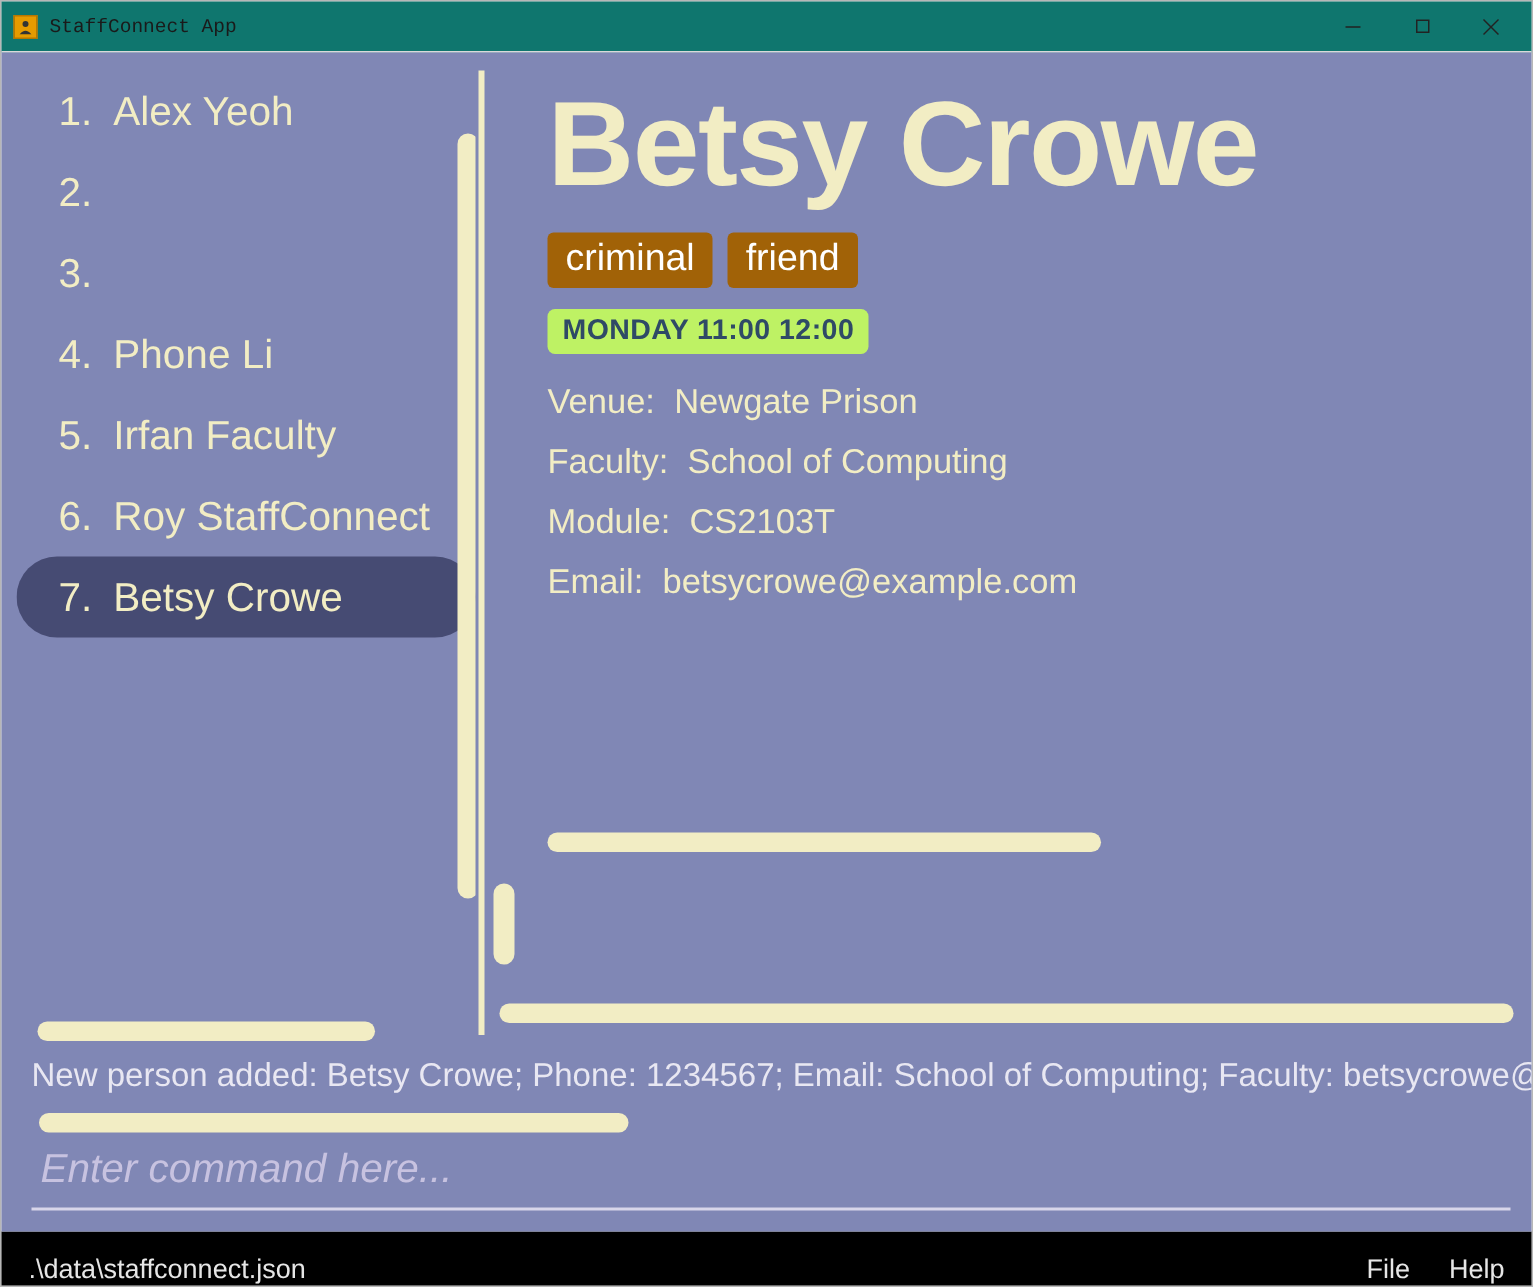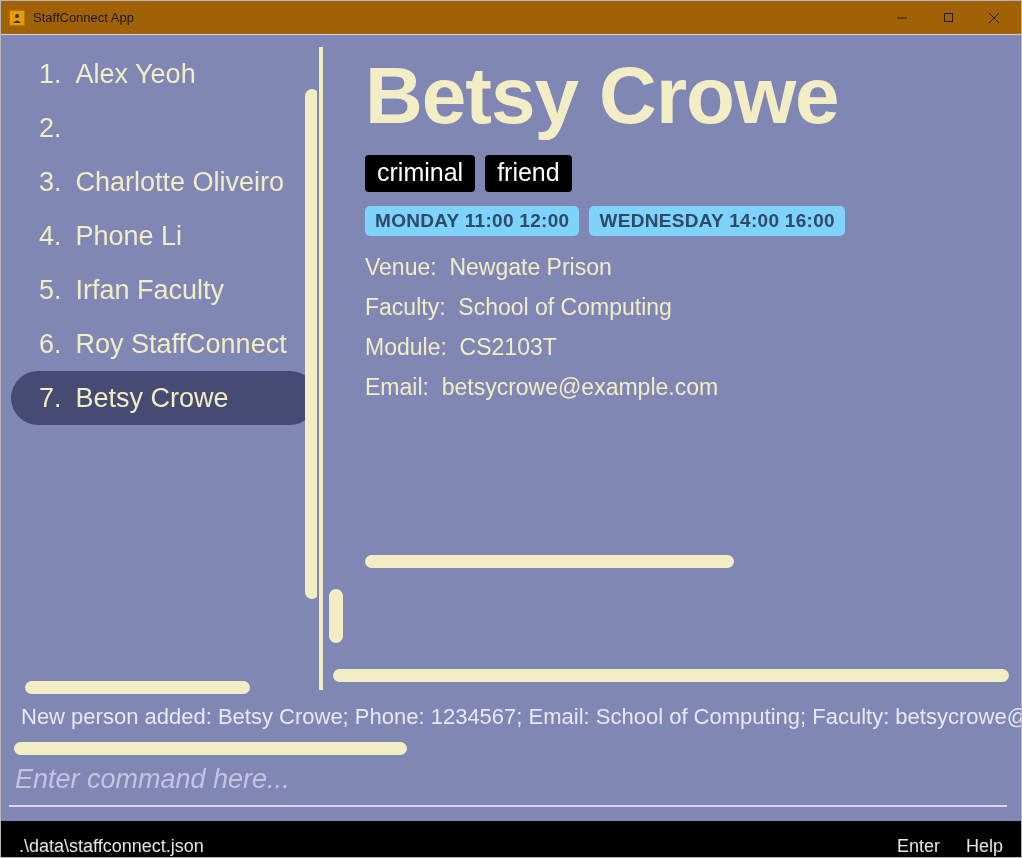--- a/index.html
+++ b/index.html
@@ -4,22 +4,22 @@
 <style>
   * { box-sizing: border-box; margin: 0; padding: 0; }
   html, body { width: 1022px; height: 858px; font-family: "Segoe UI", Arial, sans-serif; background:#fff; }
   .window {
     width: 1022px; height: 858px; display:flex; flex-direction:column;
     border:1px solid #b7b7b7; background:#fff;
   }
   
   .titlebar {
     height:34px; display:flex; align-items:center; justify-content:space-between;
-    padding:0 4px 0 8px; background:#a16207; border-bottom:1px solid #d9d9d9;
-    font-size:13px; color:#1a1a1a;
+    padding:0 4px 0 8px; background:#0f766e; border-bottom:1px solid #d9d9d9;
+    font-size:13px; color:#1a1a1a;font-family:Liberation Mono, monospace;
   }
   .titlebar-left { display:flex; align-items:center; gap:8px; }
   .app-icon { width:16px; height:16px; background:#e69b00; border:1px solid #b87700; display:flex;align-items:center;justify-content:center; font-size:10px; color:#222; }
   .win-controls { display:flex; }
   .win-btn { width:46px; height:32px; display:flex; align-items:center; justify-content:center; font-size:14px; color:#222; cursor:default; }
   .win-btn svg { stroke:#222; }
 
   
   .app-body {
     flex:1; background:#8087b5; position:relative; overflow:hidden;
@@ -55,26 +55,26 @@
   
   .detail {
     flex:1; position:relative; padding:0 0 0 42px; overflow:hidden;
   }
   .detail-name {
     font-size:80px; font-weight:700; color:#f2edc4; line-height:1.07;
     margin-top:6px; margin-bottom:16px; letter-spacing:-1px;
   }
   .tags { display:flex; gap:10px; margin-bottom:14px; }
   .tag {
-    background:#000000; color:#fff; font-size:25px; padding:3px 12px 5px 12px;
+    background:#a16207; color:#fff; font-size:25px; padding:3px 12px 5px 12px;
     border-radius:4px;
   }
   .slots { display:flex; gap:10px; margin-bottom:18px; }
   .slot {
-    background:#7dd3fc; color:#2f4a66; font-size:19px; font-weight:600;
+    background:#bef264; color:#2f4a66; font-size:19px; font-weight:600;
     padding:4px 10px; border-radius:5px; letter-spacing:.3px;
   }
   .field {
     font-size:23px; color:#f2edc4; margin-bottom:13px;
   }
   .vscroll-thumb-detail {
     position:absolute; left:6px; top:542px; width:14px; height:54px;
     background:#f2edc4; border-radius:8px;
   }
   .hscroll-thumb-detail-inner {
@@ -87,21 +87,21 @@
   }
 
   
   .status-msg {
     padding:4px 20px 0 20px; font-size:22px; color:#e8e7f2; white-space:nowrap;
     overflow:hidden;
   }
 
   
   .cmd-area {
-    padding:8px 14px 14px 8px; position:relative;
+    padding:8px 14px 14px 20px; position:relative;
   }
   .cmd-scroll-track {
     height:16px; background:transparent; position:relative; margin-bottom:6px;
   }
   .cmd-scroll-thumb {
     position:absolute; left:5px; top:4px; width:393px; height:13px;
     background:#f2edc4; border-radius:8px;
   }
   .cmd-input {
     width:100%; border:none; background:transparent; outline:none;
@@ -165,21 +165,20 @@
         <div id="sidebar-list">
             <div class="list-item">
               <span class="idx">1.</span>
               <span>Alex Yeoh</span>
             </div>
             <div class="list-item">
               <span class="idx">2.</span>
             </div>
             <div class="list-item">
               <span class="idx">3.</span>
-              <span>Charlotte Oliveiro</span>
             </div>
             <div class="list-item">
               <span class="idx">4.</span>
               <span>Phone Li</span>
             </div>
             <div class="list-item">
               <span class="idx">5.</span>
               <span>Irfan Faculty</span>
             </div>
             <div class="list-item">
@@ -200,21 +199,20 @@
       <div class="detail">
         <div class="detail-name">Betsy Crowe</div>
 
         <div class="tags">
           <span class="tag">criminal</span>
           <span class="tag">friend</span>
         </div>
 
         <div class="slots">
           <span class="slot">MONDAY 11:00 12:00</span>
-          <span class="slot">WEDNESDAY 14:00 16:00</span>
         </div>
 
         <div class="field">
           <span>Venue:</span>&nbsp;
           <span>Newgate Prison</span>
         </div>
         <div class="field">
           <span>Faculty:</span>&nbsp;
           <span>School of Computing</span>
         </div>
@@ -242,18 +240,18 @@
       </div>
       <input class="cmd-input" type="text" placeholder="Enter command here..." style="">
       <div class="cmd-line"></div>
     </div>
 
   </div>
 
   <div class="bottom-bar">
     <span>.\data\staffconnect.json</span>
     <div class="menus">
-      <span>Enter</span>
+      <span>File</span>
       <span>Help</span>
     </div>
   </div>
 
 </div>
 
 </body></html>

